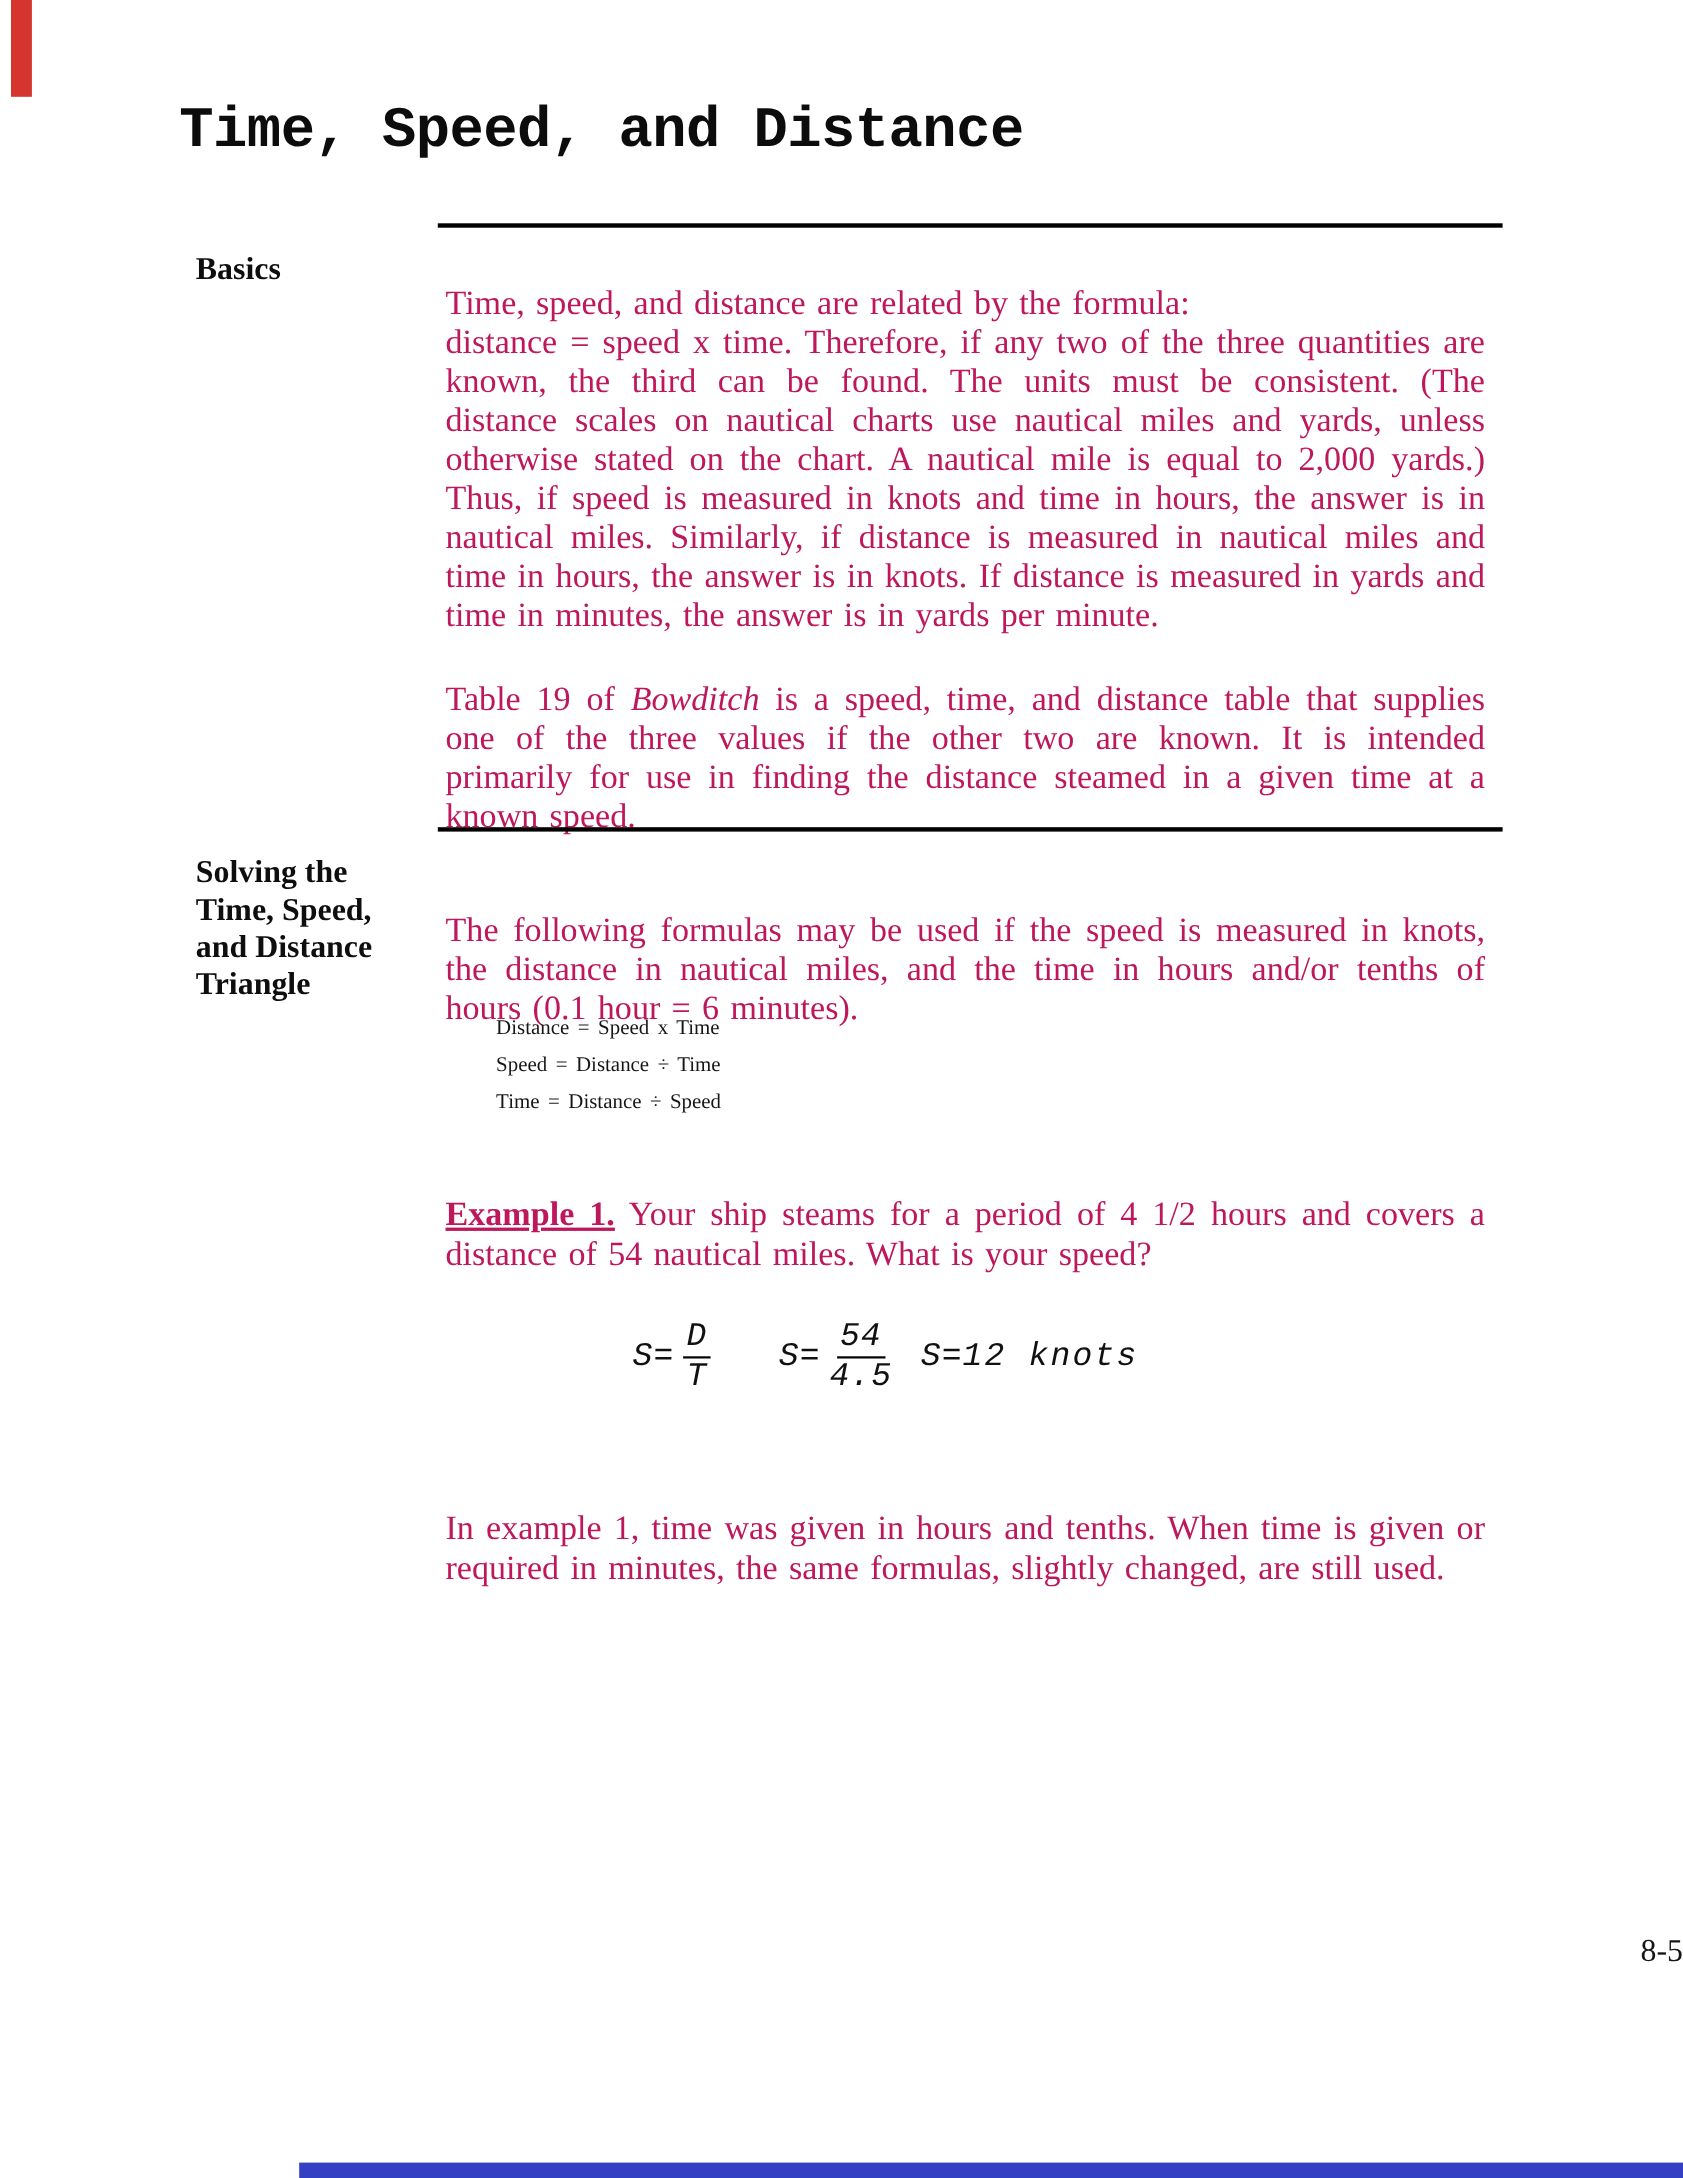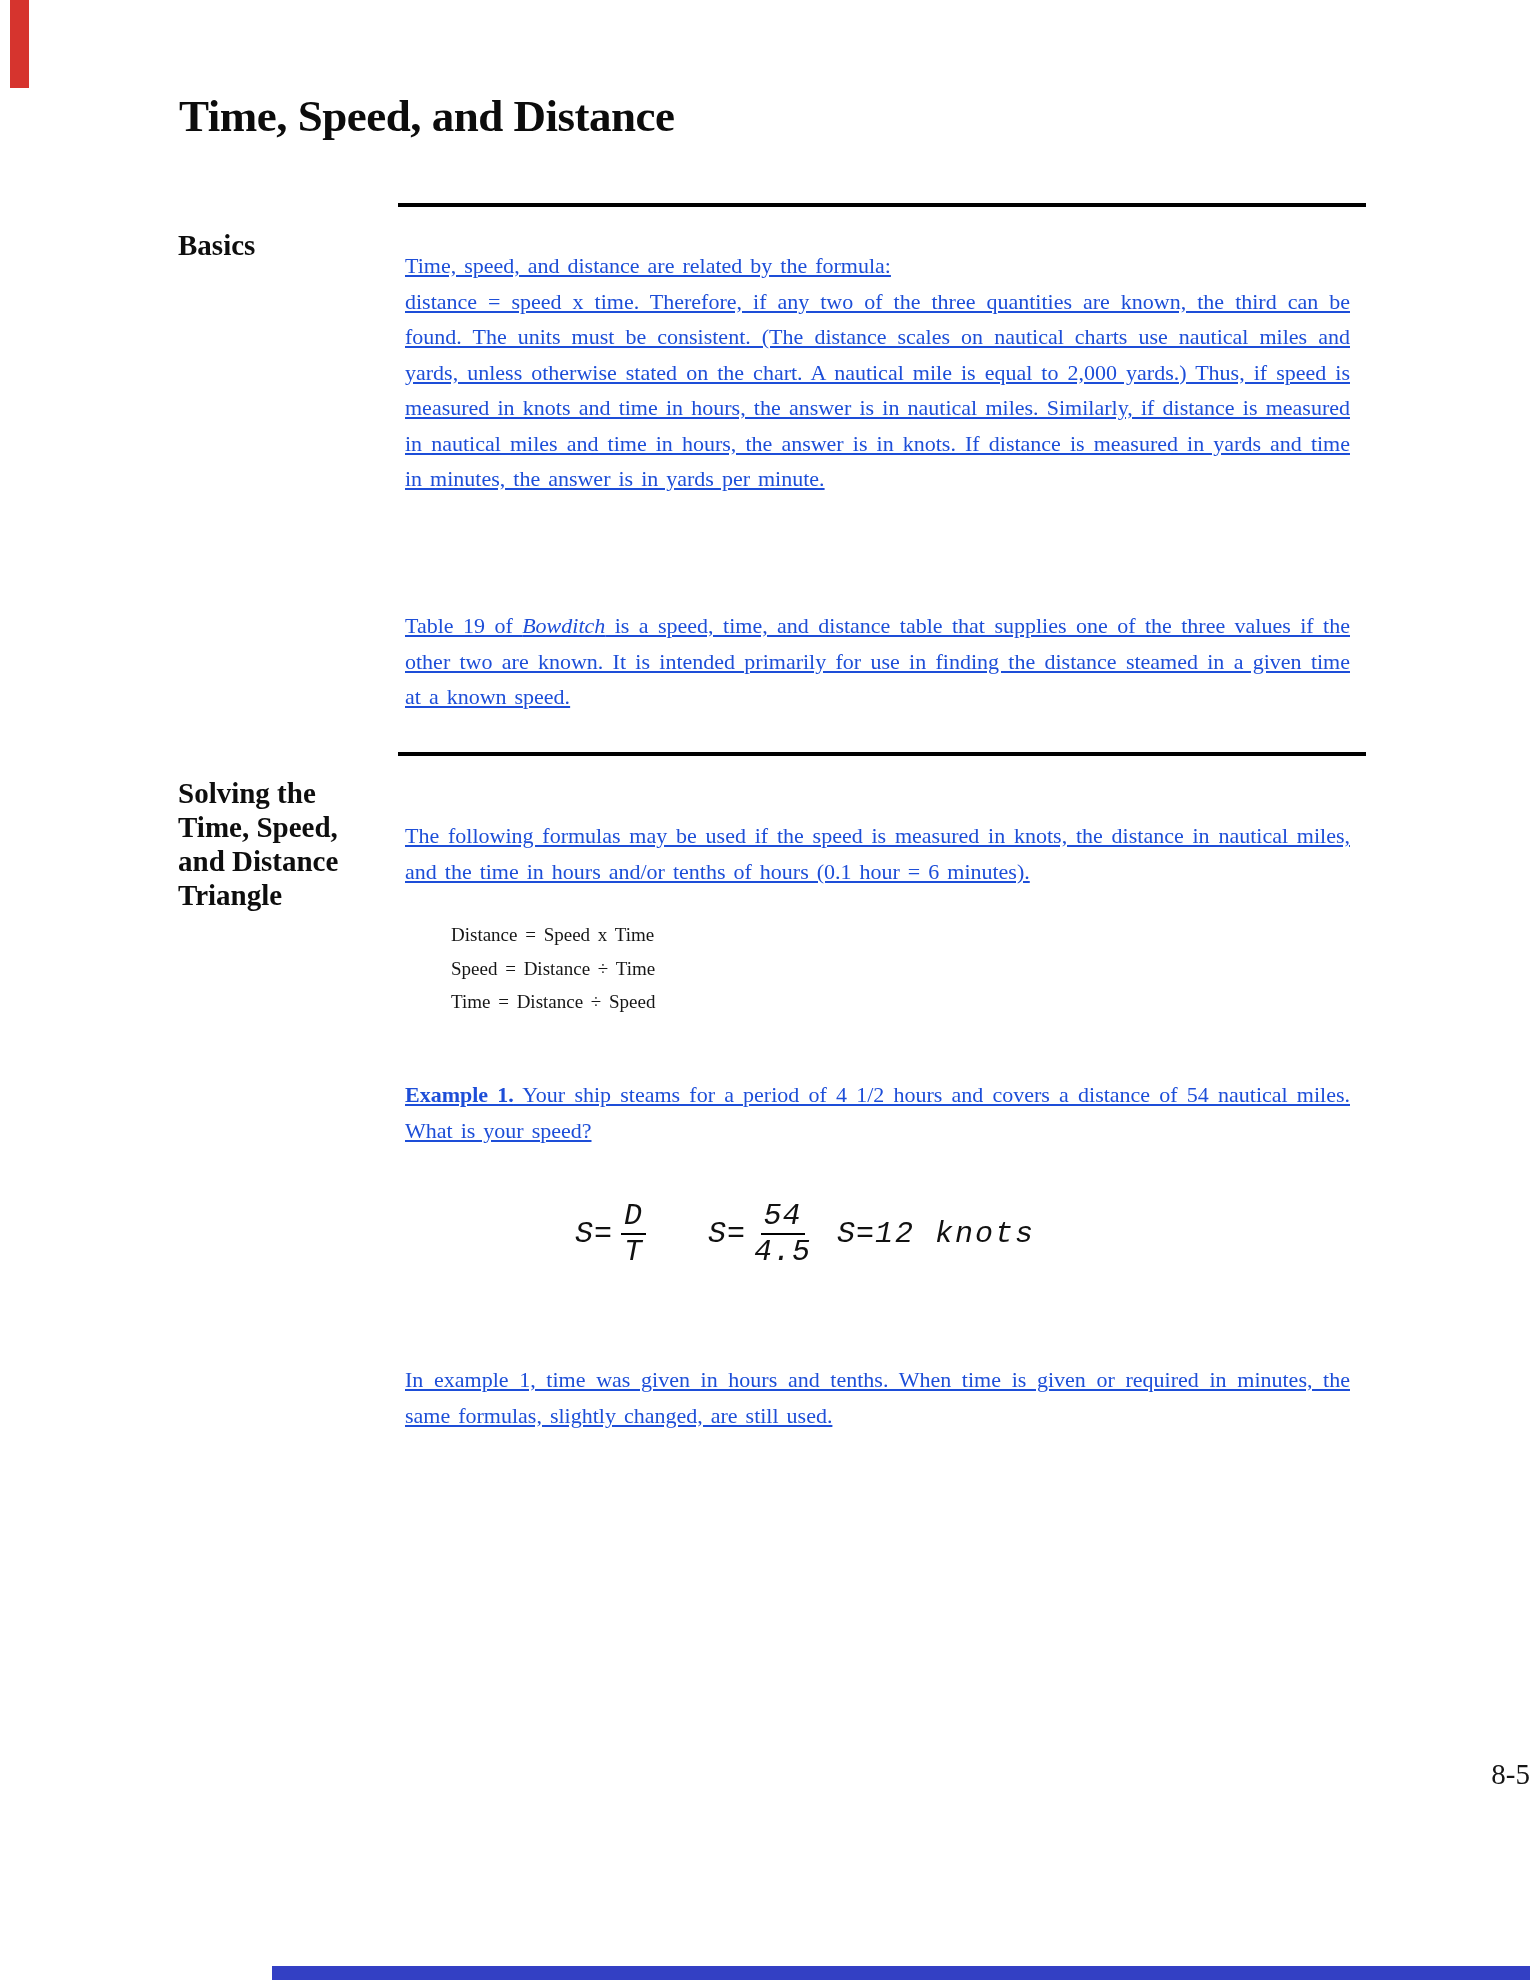--- a/index.html
+++ b/index.html
@@ -1,36 +1,36 @@
 <!DOCTYPE html>
 <html><head>
 <meta charset="utf-8">
 <style>
   html,body{margin:0;padding:0;}
   body{
     width:1530px;height:1980px;position:relative;background:#ffffff;
     font-family:"Liberation Serif", serif;color:#141414;overflow:hidden;
   }
   .title{
-    position:absolute;left:179px;top:90px;
-    font-family:Liberation Serif, serif;font-weight:bold;
-    font-size:45px;letter-spacing:-0.5px;color:#0c0c0c;white-space:nowrap;
+    position:absolute;left:163px;top:90px;
+    font-family:Liberation Mono, monospace;font-weight:bold;
+    font-size:52px;letter-spacing:-0.5px;color:#0c0c0c;white-space:nowrap;
   }
   .hrule{position:absolute;left:398px;width:968px;height:4px;background:#000;}
   .rule-1{top:203px;}
   .rule-2{top:752px;}
   .side-label{
     position:absolute;left:178px;font-weight:bold;font-size:29px;
     line-height:34px;color:#0e0e0e;
   }
   .side-basics{top:228px;text-align:center;}
   .side-solving{top:776px;width:230px;}
   .body-col{
-    position:absolute;left:405px;width:945px;font-size:22px;
-    line-height:35.5px;text-align:justify;word-spacing:2.5px;color:#1d4ed8;text-decoration:underline;
+    position:absolute;left:405px;width:945px;font-size:31px;
+    line-height:35.5px;text-align:justify;word-spacing:2.5px;color:#be185d;
   }
   .par-1{top:226px;}
   .par-2{top:586px;}
   .par-3{top:796px;}
   .formulas{
     position:absolute;left:451px;top:918px;font-size:19px;line-height:33.5px;
     word-spacing:3px;color:#161616;
   }
   .par-example{top:1055px;}
   .example-label{font-weight:bold;text-decoration:underline;margin-top:36px;}

